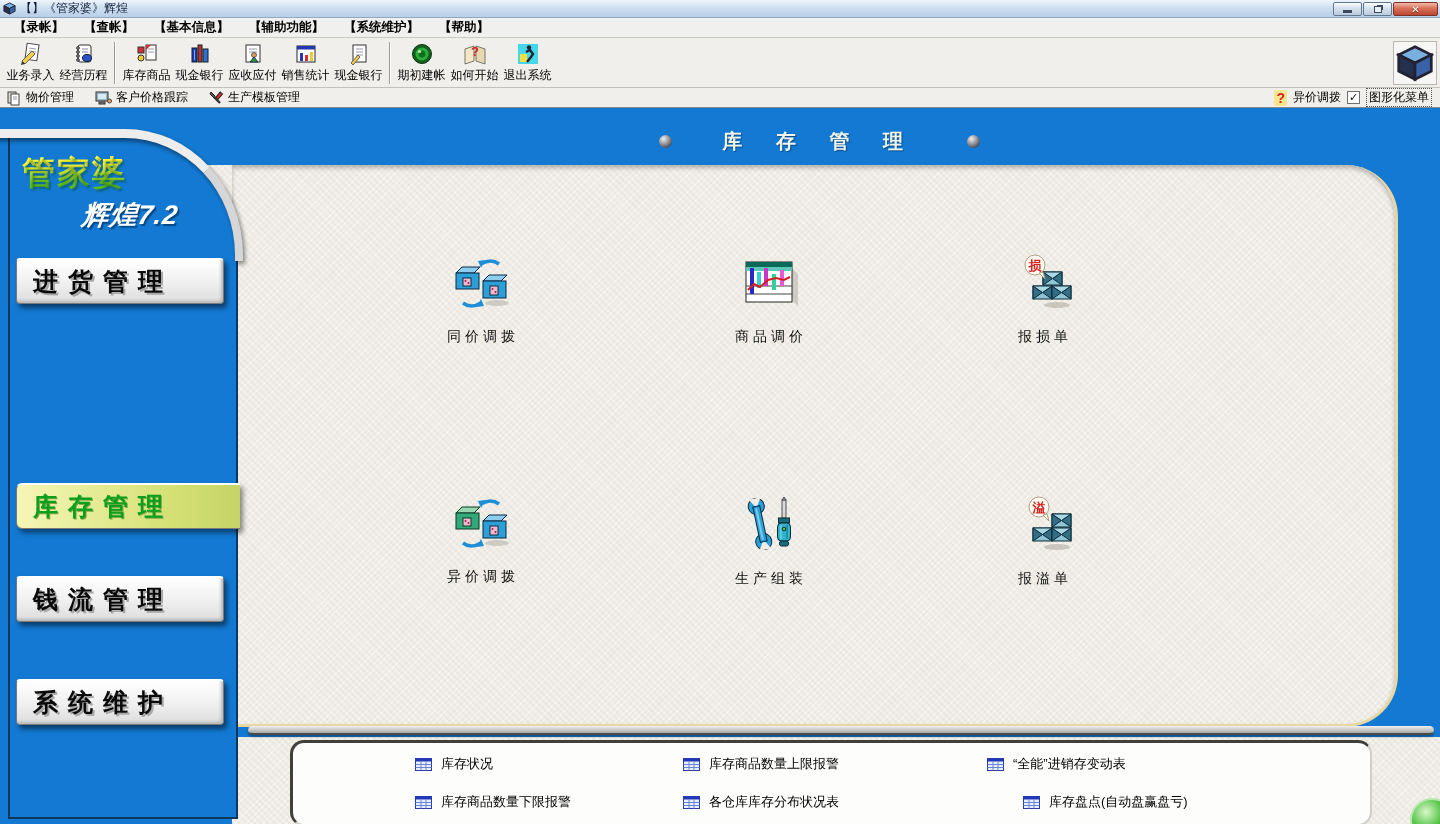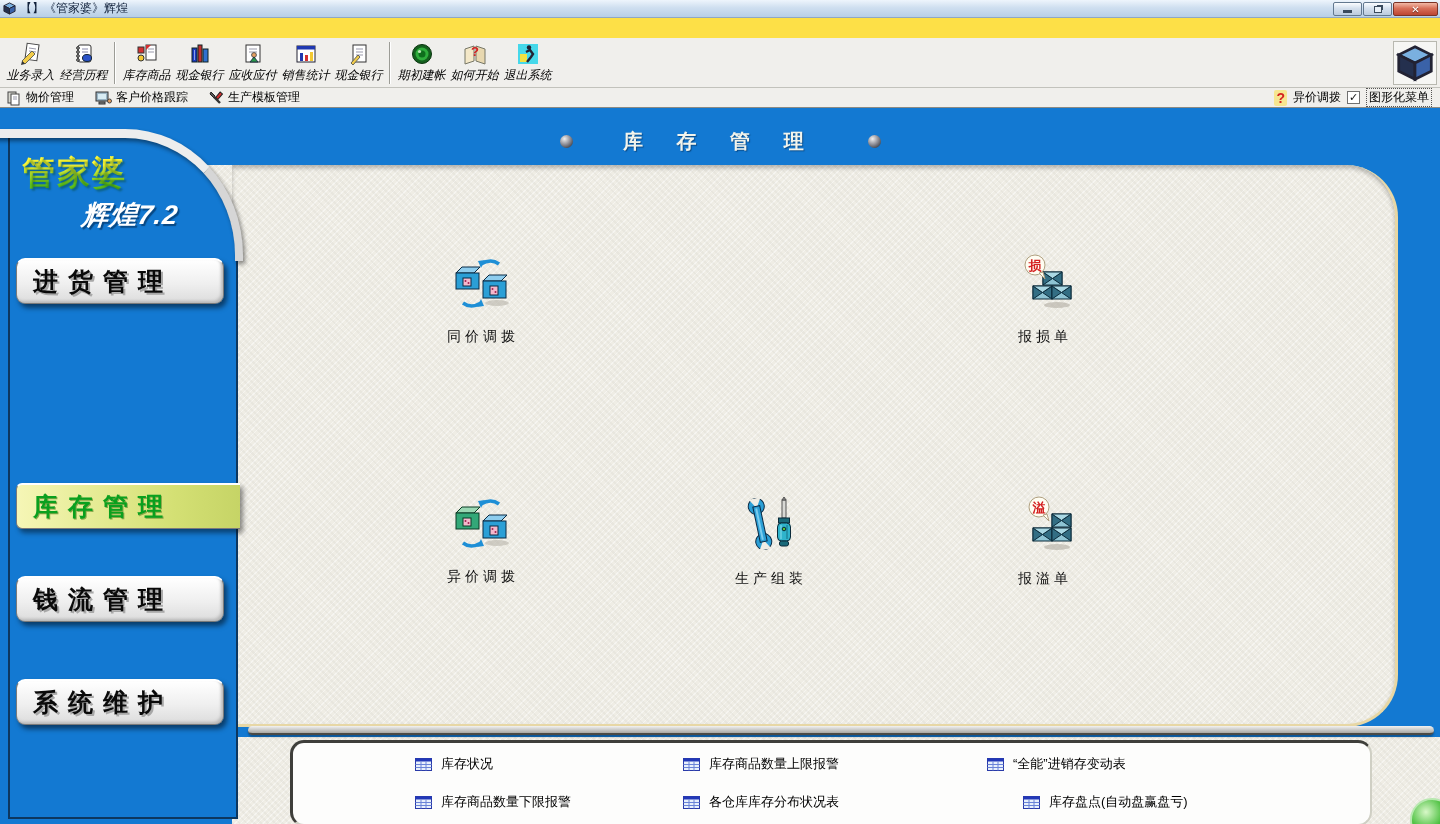--- a/index.html
+++ b/index.html
@@ -1,18 +1,18 @@
 <!DOCTYPE html>
 <html><head>
 <meta charset="utf-8">
 <style>
   * { margin:0; padding:0; box-sizing:border-box; }
   html,body { width:1440px; height:824px; overflow:hidden; }
   body { font-family:"Liberation Sans","DejaVu Sans",sans-serif; font-size:12px; color:#000; background:#d4d0c8; }
-  #root { position:relative; width:1440px; height:824px; background:#fde047; }
+  #root { position:relative; width:1440px; height:824px; background:#0ea5e9; }
 
   
   .titlebar { position:absolute; left:0; top:0; width:1440px; height:18px;
     background:linear-gradient(#eef5fc,#cfdff0 45%,#b9cfe6); border-bottom:1px solid #8fa8c4;
     display:flex; align-items:center; padding-left:3px; }
   .titlebar .app-ico { width:13px; height:13px; margin-right:4px; }
   .titlebar .ttl { font-size:12px; color:#10203a; }
   .win-btns { position:absolute; right:2px; top:2px; display:flex; gap:1px; }
   .win-btn { width:29px; height:14px; border:1px solid #62788f; border-radius:2px;
     background:linear-gradient(#fbfdff,#d4e0ee 45%,#bccbdd); display:flex; align-items:center; justify-content:center; }
@@ -25,21 +25,21 @@
   .menubar { position:absolute; left:0; top:18px; width:1440px; height:20px; background:#f0f0ee;
     border-bottom:1px solid #c9c9c4; display:flex; align-items:center; padding-left:4px; }
   .menu-item { padding:2px 10px; font-size:12.5px; font-weight:bold; cursor:default; }
 
   
   .toolbar { position:absolute; left:0; top:38px; width:1440px; height:50px; background:#f0efec;
     border-bottom:1px solid #c2c2bc; display:flex; align-items:center; padding-left:4px; }
   .tb-btn { width:53px; height:46px; display:flex; flex-direction:column; align-items:center; justify-content:flex-end;
     padding-bottom:2px; gap:1px; }
   .tb-btn svg { width:24px; height:24px; }
-  .tb-label { font-size:12px; white-space:nowrap;font-style:italic; }
+  .tb-label { font-size:12px; white-space:nowrap; }
   .tb-sep { width:2px; height:42px; border-left:1px solid #9c9c96; border-right:1px solid #fff; margin:0 4px; }
   .cube-logo { position:absolute; right:3px; top:3px; width:44px; height:44px; background:#f6f6f4;
     border:1px solid #b8b8b0; display:flex; align-items:center; justify-content:center; }
 
   
   .toolbar2 { position:absolute; left:0; top:88px; width:1440px; height:20px; background:#f0efec;
     border-bottom:1px solid #8a8a84; display:flex; align-items:center; padding-left:6px; }
   .tb2-item { display:flex; align-items:center; gap:4px; margin-right:20px; font-size:12px; }
   .tb2-right { position:absolute; right:8px; display:flex; align-items:center; gap:6px; }
   .help-q { color:#d42020; font-weight:bold; font-size:14px; background:#f6e690; padding:0 2px; border-radius:2px; }
@@ -52,42 +52,42 @@
   .paper { background-color:#efede5;
     background-image:repeating-linear-gradient(45deg, rgba(110,110,100,0.05) 0 2px, transparent 2px 5px),
                      repeating-linear-gradient(-45deg, rgba(255,255,255,0.45) 0 1px, transparent 1px 4px); }
 
   .panel-main { position:absolute; left:232px; top:57px; width:1166px; height:562px; z-index:1;
     border-radius:0 52px 52px 0; border-right:3px solid #e7d7a5; border-bottom:3px solid #e7d7a5;
     box-shadow:inset 0 3px 4px rgba(0,0,0,0.25); }
   .gray-notch { position:absolute; left:150px; top:57px; width:86px; height:92px; z-index:1; }
 
   .band-title { position:absolute; left:560px; top:20px; width:420px; z-index:3;
-    display:flex; align-items:center; justify-content:flex-start; gap:50px; }
+    display:flex; align-items:center; justify-content:flex-end; gap:50px; }
   .band-title .txt { color:#f2f4ec; font-size:20px; font-weight:bold; letter-spacing:14px;
     text-shadow:1px 1px 1px #0a4a86; white-space:nowrap; }
   .sphere { width:13px; height:13px; border-radius:50%;
     background:radial-gradient(circle at 35% 30%, #f0f0f0, #9a9aa2 40%, #3a3a42 85%); }
 
   
   .sidebar { position:absolute; left:8px; top:27px; width:230px; height:684px; z-index:2;
     background:#1379d2; border:2px solid rgba(12,34,56,0.75); border-top:none;
     border-radius:0 112px 0 0 / 0 124px 0 0; }
   .swoosh { position:absolute; left:-12px; top:21px; width:255px; height:132px; z-index:6; pointer-events:none;
     border-top:9px solid #ededed; border-right:8px solid #d6d6d6; border-top-right-radius:118px 126px;
     filter:drop-shadow(2px 3px 2px rgba(0,0,0,0.45)); }
   .logo-cn { position:absolute; left:12px; top:16px; font-size:33px; font-weight:bold; letter-spacing:2px;
     background:linear-gradient(#fdf93a 30%,#5fc41e 75%); -webkit-background-clip:text; background-clip:text;
     color:transparent; text-shadow:2px 2px 2px rgba(0,60,0,0.35); }
   .logo-ver { position:absolute; left:72px; top:62px; font-size:27px; font-weight:bold; font-style:italic;
     color:#fff; letter-spacing:1px; text-shadow:2px 2px 1px rgba(0,40,80,0.6); transform:skewX(-6deg); }
   .side-btn { position:absolute; left:6px; width:208px; height:46px; display:flex; align-items:center;
     padding-left:16px; font-size:25px; font-weight:bold; letter-spacing:10px; white-space:nowrap;
     background:linear-gradient(180deg,#ffffff,#efefef 55%,#dcdcdc); color:#0a0a0a;
-    border:1px solid #7a7a7a; border-top:2px solid #fff; border-radius:9px;
+    border:1px solid #7a7a7a; border-top:2px solid #fff; border-radius:4px;
     box-shadow:3px 4px 5px rgba(0,0,0,0.5), inset -2px -2px 3px #b8b8b8;
     text-shadow:2px 2px 0 #a8a8a8; cursor:pointer; }
   .side-btn.active { width:224px; border-radius:6px 0 0 6px; border-right:none;
     background:linear-gradient(90deg,#f6f6b6,#d4e074 70%,#c6d466); color:#0aa01e;
     text-shadow:1px 1px 0 #8aa84a; box-shadow:3px 4px 5px rgba(0,0,0,0.45);margin-top:15px; }
 
   
   .grid-item { position:absolute; width:130px; text-align:center; z-index:2; cursor:pointer; }
   .grid-item svg { display:block; margin:0 auto; }
   .grid-label { margin-top:16px; font-size:14px; letter-spacing:4px; color:#111; white-space:nowrap; }
@@ -122,20 +122,28 @@
         </div>
       <div class="win-btn">
           <div class="glyph-restore"></div>
         </div>
       <div class="win-btn close">
           <span class="glyph-close">✕</span>
         </div>
     </div>
   </div>
 
+  <div class="menubar">
+    <span class="menu-item">【录帐】</span>
+    <span class="menu-item">【查帐】</span>
+    <span class="menu-item">【基本信息】</span>
+    <span class="menu-item">【辅助功能】</span>
+    <span class="menu-item">【系统维护】</span>
+    <span class="menu-item">【帮助】</span>
+  </div>
 
   <div class="toolbar">
     <div class="tb-btn">
       <svg viewBox="0 0 24 24">
           <rect x="7" y="2" width="12" height="16" fill="#fff" stroke="#444" transform="rotate(8 13 10)"></rect>
           <line x1="10" y1="6" x2="17" y2="7" stroke="#99a"></line>
           <line x1="10" y1="9" x2="17" y2="10" stroke="#99a"></line>
           <polygon points="3,19 13,9 16,12 6,22" fill="#f2cc4a" stroke="#665"></polygon>
           <polygon points="3,19 6,22 2,23" fill="#333"></polygon>
         </svg>
@@ -309,20 +317,37 @@
           <circle cx="14.5" cy="25" r="1" fill="#a02050"></circle>
           <circle cx="17.5" cy="27" r="1" fill="#a02050"></circle>
         <polygon points="32,25 38,19 56,19 50,25" fill="#8ecdee" stroke="#0a2a44"></polygon>
         <rect x="32" y="25" width="23" height="17" fill="#2b9fd6" stroke="#0a2a44"></rect>
         <rect x="39" y="30" width="8" height="9" fill="#f4b8cc" stroke="#0a2a44"></rect>
           <circle cx="41.5" cy="33" r="1" fill="#a02050"></circle>
           <circle cx="44.5" cy="36" r="1" fill="#a02050"></circle>
         <ellipse cx="46" cy="47" rx="12" ry="3" fill="#b8b4aa" opacity="0.6"></ellipse>
       </svg>
       <div class="grid-label">同价调拨</div>
+    </div>
+    <div class="grid-item" style="left:706px; top:148px">
+      <svg width="58" height="56" viewBox="0 0 58 56">
+        <polygon points="50,12 56,18 56,50 50,44" fill="#b8b4aa" opacity="0.6"></polygon>
+        <rect x="4" y="6" width="46" height="40" fill="#fff" stroke="#222"></rect>
+        <rect x="4" y="6" width="46" height="9" fill="#0a6a5a"></rect>
+          <rect x="4" y="11" width="46" height="4" fill="#5ac8b4"></rect>
+        <line x1="4" y1="30" x2="50" y2="30" stroke="#444"></line>
+          <line x1="4" y1="38" x2="50" y2="38" stroke="#444"></line>
+        <rect x="8" y="12" width="4" height="26" fill="#2828c8"></rect>
+        <rect x="15" y="16" width="4" height="16" fill="#30d0d0"></rect>
+        <rect x="22" y="12" width="4" height="18" fill="#c838c8"></rect>
+        <rect x="30" y="18" width="4" height="16" fill="#30d0a0"></rect>
+        <rect x="38" y="14" width="4" height="16" fill="#e858d8"></rect>
+        <polyline points="6,34 12,28 18,31 26,24 34,22 42,24 48,21" fill="none" stroke="#d42020" stroke-width="2"></polyline>
+      </svg>
+      <div class="grid-label">商品调价</div>
     </div>
     <div class="grid-item" style="left:980px; top:144px">
       <svg width="60" height="60" viewBox="0 0 60 60">
         <ellipse cx="42" cy="53" rx="13" ry="3" fill="#b0aca2" opacity="0.6"></ellipse>
         <g stroke="#0a2a3a" stroke-width="1">
           <rect x="28" y="20" width="19" height="13" fill="#8ec4d4"></rect>
             <polygon points="28,20 37.5,26.5 28,33" fill="#336e84"></polygon>
             <polygon points="47,20 37.5,26.5 47,33" fill="#336e84"></polygon>
             <polygon points="28,20 47,20 37.5,26.5" fill="#aad8e4"></polygon>
           <rect x="18" y="34" width="19" height="13" fill="#8ec4d4"></rect>

